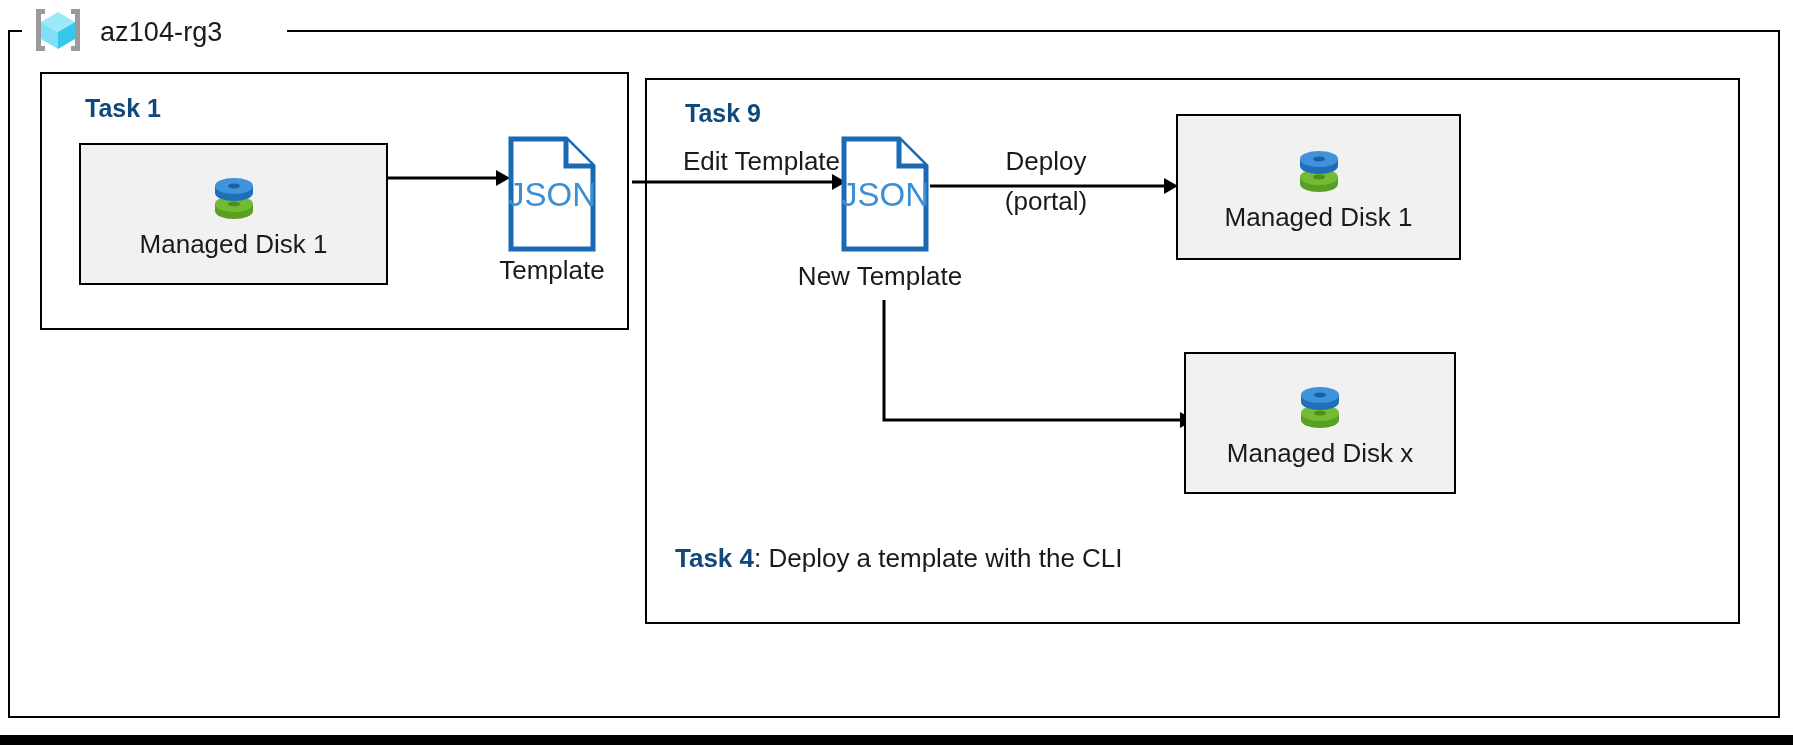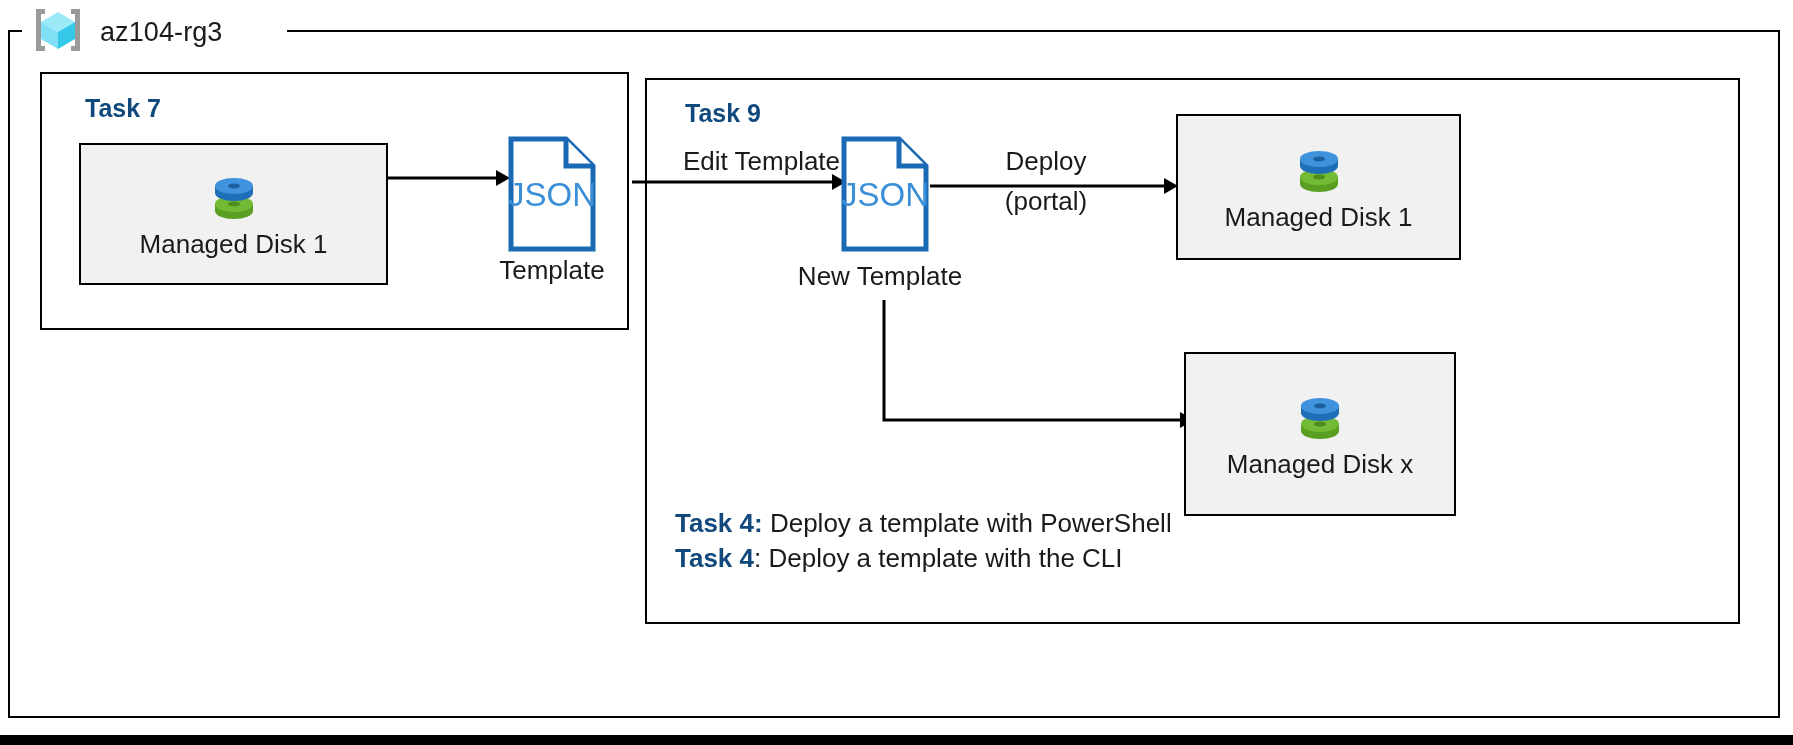--- a/index.html
+++ b/index.html
@@ -93,21 +93,21 @@
     justify-content: center;
   }
   .res-box .res-label {
     font-size: 26px;
     color: #1a1a1a;
     white-space: nowrap;
     margin-top: 4px;
   }
   .box-md1-a { left: 79px;   top: 143px; width: 309px; height: 142px; }
   .box-md1-b { left: 1176px; top: 114px; width: 285px; height: 146px; }
-  .box-mdx   { left: 1184px; top: 352px; width: 272px; height: 164px; }
+  .box-mdx   { left: 1184px; top: 352px; width: 272px; height: 142px; }
 
   
   .disk-icon { position: relative; width: 56px; height: 56px; }
   .disk-icon svg { display: block; width: 56px; height: 56px; }
 
   
   .json-doc { position: absolute; }
   .json-doc svg { display: block; }
   .doc-caption {
     position: absolute;
@@ -183,21 +183,21 @@
 
         <path d="M11 17 L28 27 L28 44 L11 34 Z" fill="#7fe0f5"></path>
 
         <path d="M45 17 L45 34 L28 44 L28 27 Z" fill="#35c8e8"></path>
       </svg>
     </span>
     <span class="rg-title-text">az104-rg3</span>
   </div>
 
   <div class="panel panel-task1">
-    <div class="panel-title t1-title">Task 7</div>
+    <div class="panel-title t1-title">Task 1</div>
   </div>
 
   <div class="res-box box-md1-a">
     <span class="disk-icon">
       <svg viewBox="0 0 56 56" xmlns="http://www.w3.org/2000/svg">
 
         <ellipse cx="28" cy="42" rx="19" ry="8" fill="#5a9e22"></ellipse>
         <rect x="9" y="35" width="38" height="7" fill="#5a9e22"></rect>
         <ellipse cx="28" cy="35" rx="19" ry="8" fill="#74bb35"></ellipse>
         <ellipse cx="28" cy="35" rx="6" ry="2.6" fill="#4f8c1d"></ellipse>
@@ -290,19 +290,18 @@
         <ellipse cx="28" cy="35" rx="6" ry="2.6" fill="#4f8c1d"></ellipse>
         <ellipse cx="28" cy="24" rx="19" ry="8" fill="#1f6fb8"></ellipse>
         <rect x="9" y="17" width="38" height="7" fill="#1f6fb8"></rect>
         <ellipse cx="28" cy="17" rx="19" ry="8" fill="#3f93dd"></ellipse>
         <ellipse cx="28" cy="17" rx="6" ry="2.6" fill="#1b5f9e"></ellipse>
       </svg>
     </span>
     <span class="res-label">Managed Disk x</span>
   </div>
 
-  <div class="note note-task4"><span class="k">Task 4:</span><span class="v"> Deploy a template with PowerShell</span></div>
 
   <div class="note note-task5"><span class="k">Task 4</span><span class="v">: Deploy a template with the CLI</span></div>
 
 
   <div class="bottom-strip"></div>
 </div>
 
 </body></html>

